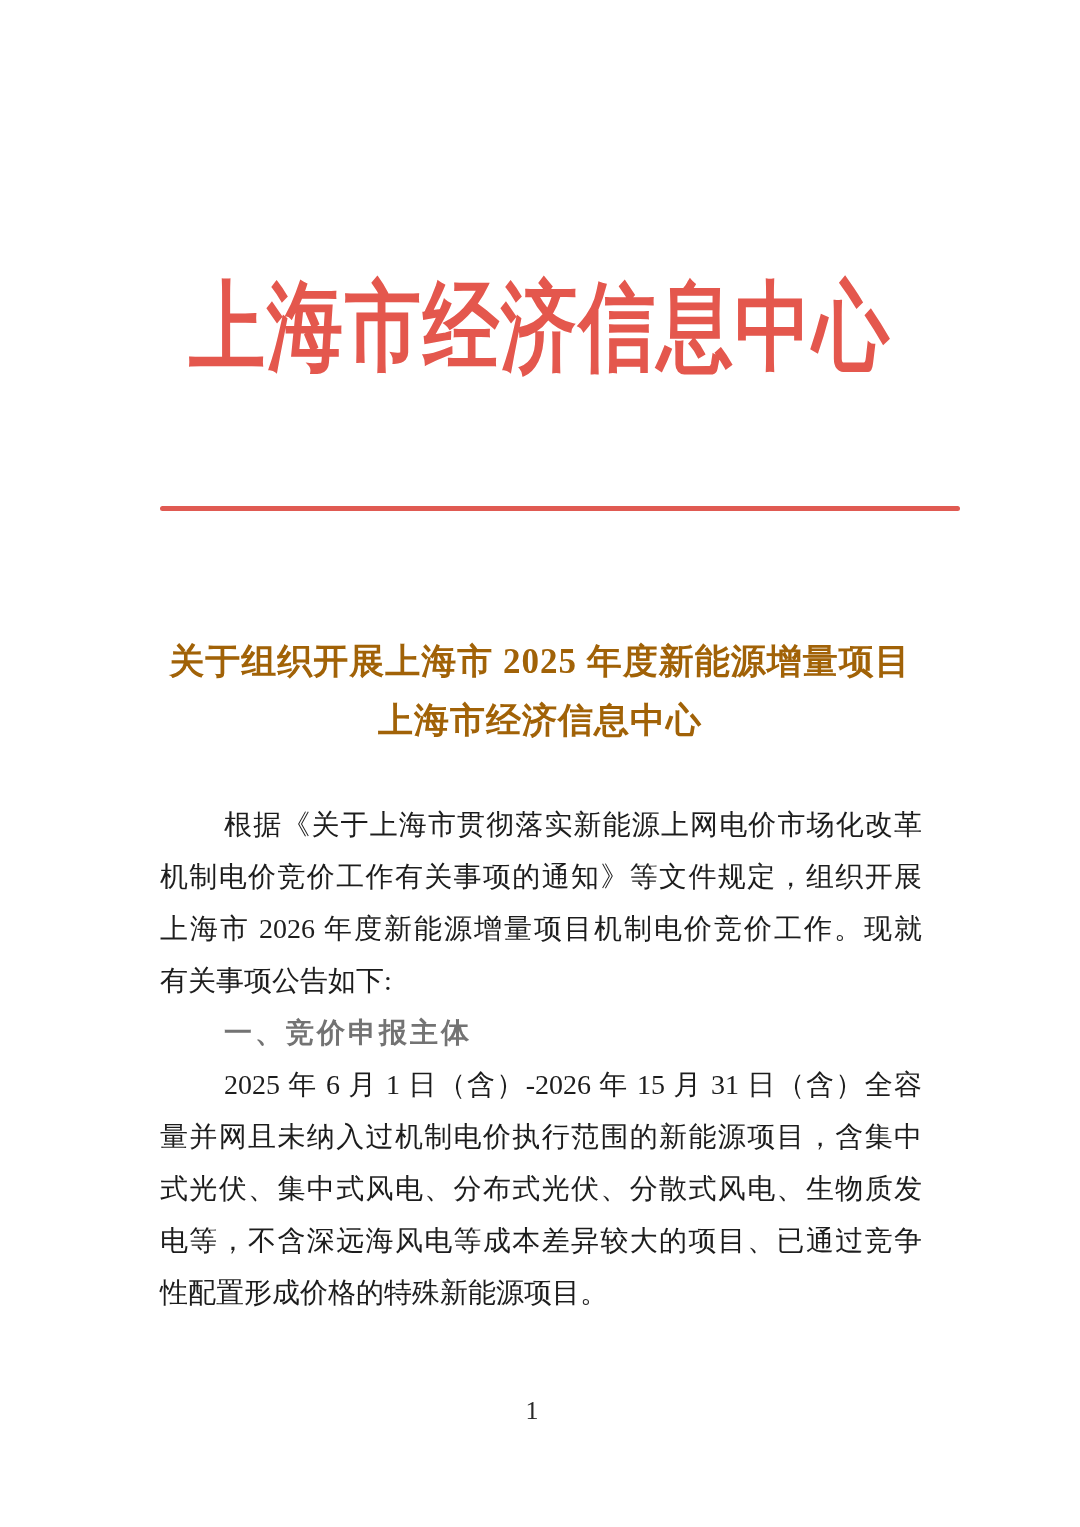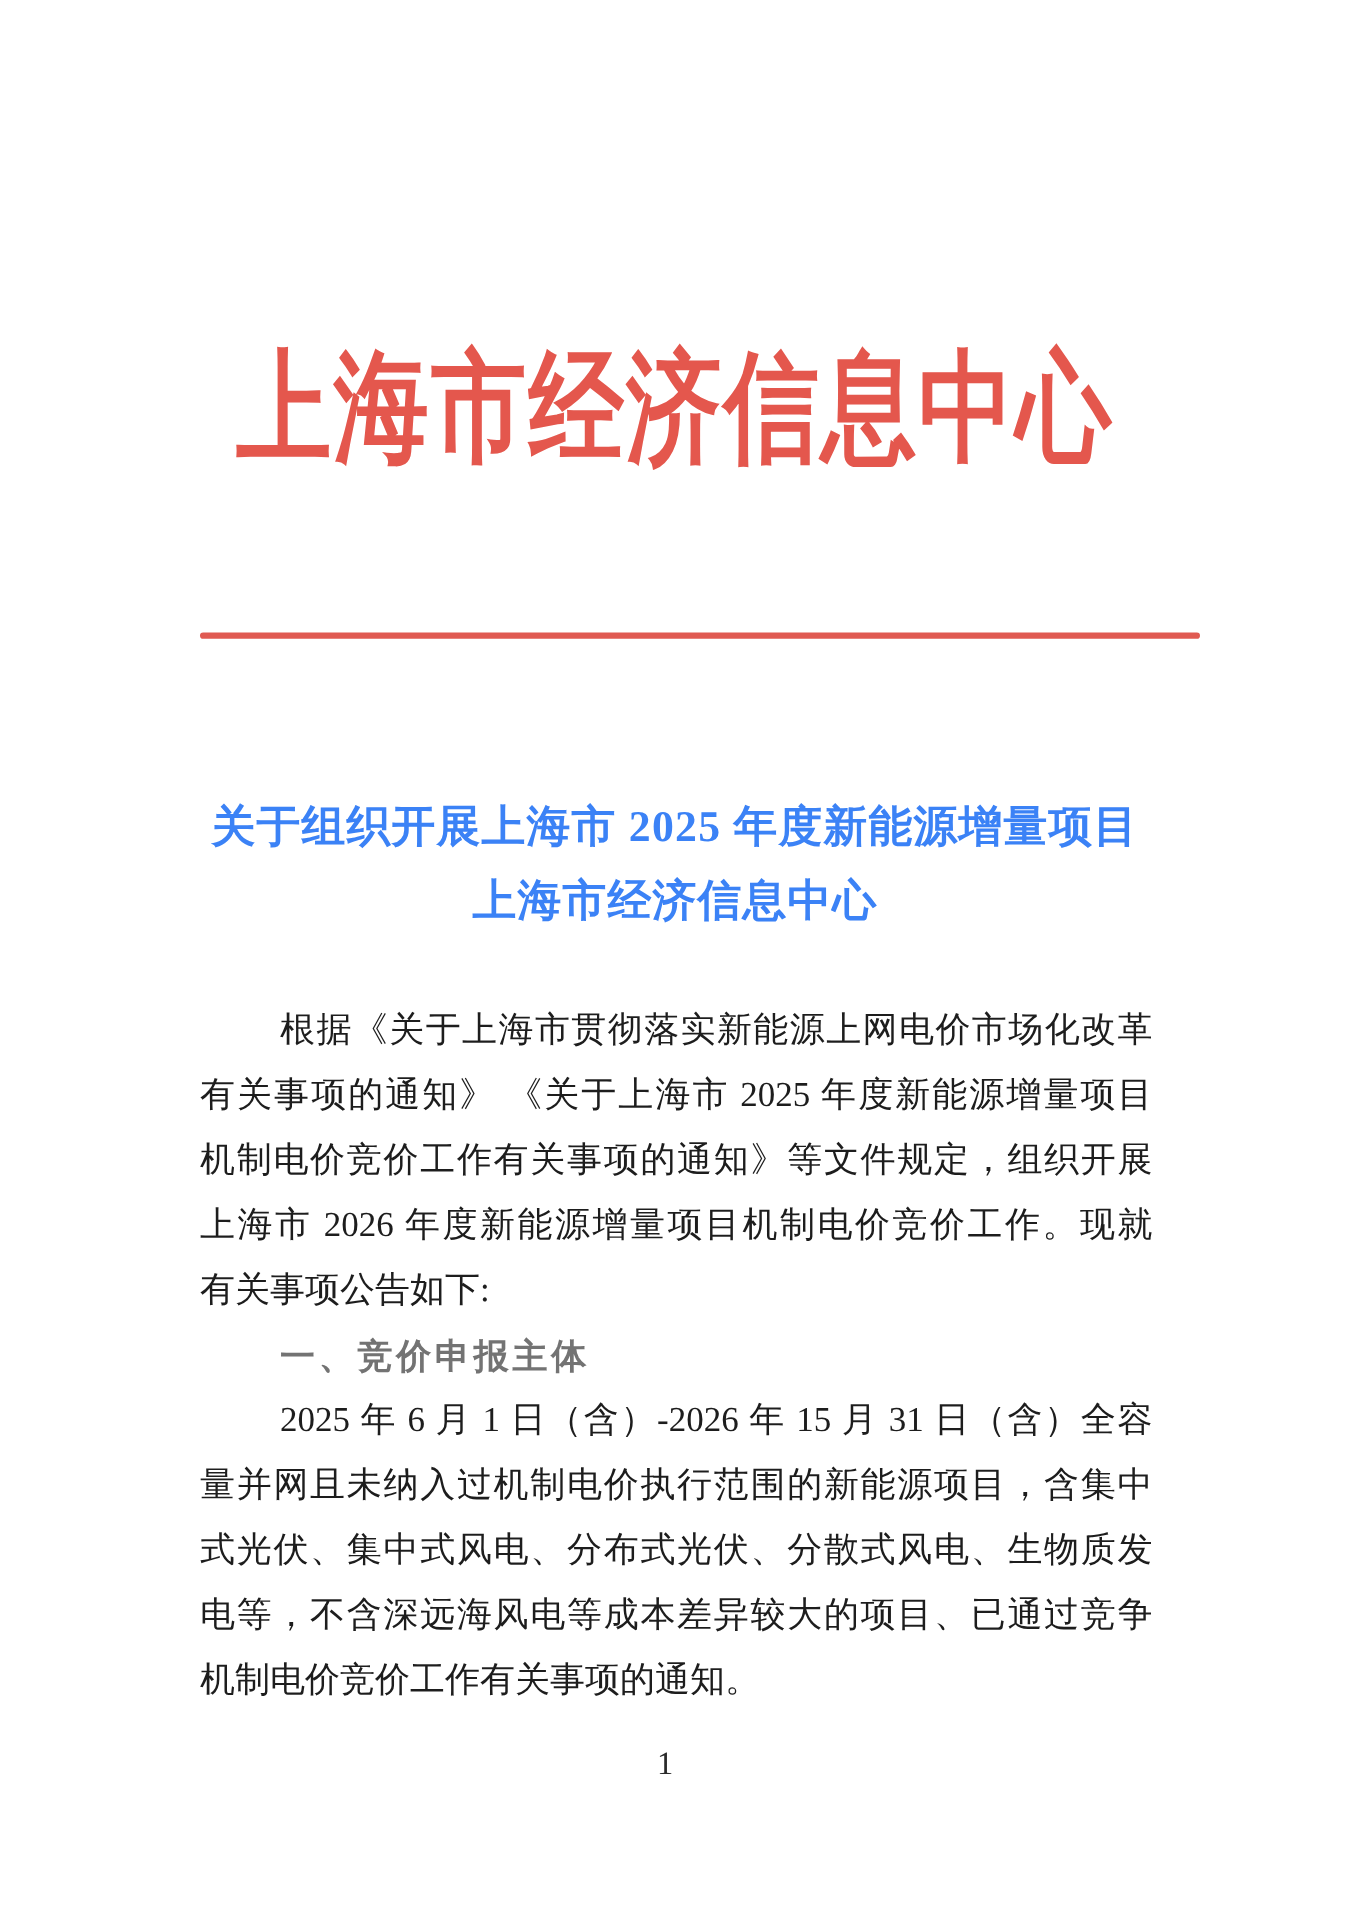--- a/index.html
+++ b/index.html
@@ -43,21 +43,21 @@
     border-radius: 3px;
   }
   
   .doc-title {
     position: absolute;
     top: 632px;
     left: 100px;
     width: 880px;
     text-align: center;
     font-weight: bold;
-    color: #3b82f6;
+    color: #a16207;
     font-size: 35px;
     line-height: 59px;
     letter-spacing: 1px;
     font-family: "Liberation Serif", serif;
   }
   
   .body-block {
     position: absolute;
     top: 799px;
     left: 160px;
@@ -106,27 +106,26 @@
 
   <div class="divider"></div>
 
   <div class="doc-title">
     <div>关于组织开展上海市 2025 年度新能源增量项目</div>
     <div>上海市经济信息中心</div>
   </div>
 
   <div class="body-block">
     <div class="line justify indent">根据《关于上海市贯彻落实新能源上网电价市场化改革</div>
-    <div class="line justify">有关事项的通知》 《关于上海市 2025 年度新能源增量项目</div>
     <div class="line justify">机制电价竞价工作有关事项的通知》等文件规定，组织开展</div>
     <div class="line justify">上海市 2026 年度新能源增量项目机制电价竞价工作。现就</div>
     <div class="line left">有关事项公告如下:</div>
     <div class="line left indent heading">一、竞价申报主体</div>
     <div class="line justify indent">2025 年 6 月 1 日（含）-2026 年 15 月 31 日（含）全容</div>
     <div class="line justify">量并网且未纳入过机制电价执行范围的新能源项目，含集中</div>
     <div class="line justify">式光伏、集中式风电、分布式光伏、分散式风电、生物质发</div>
     <div class="line justify">电等，不含深远海风电等成本差异较大的项目、已通过竞争</div>
-    <div class="line left">机制电价竞价工作有关事项的通知。</div>
+    <div class="line left">性配置形成价格的特殊新能源项目。</div>
   </div>
 
   <div class="page-number">1</div>
 
 </div>
 
 </body></html>

